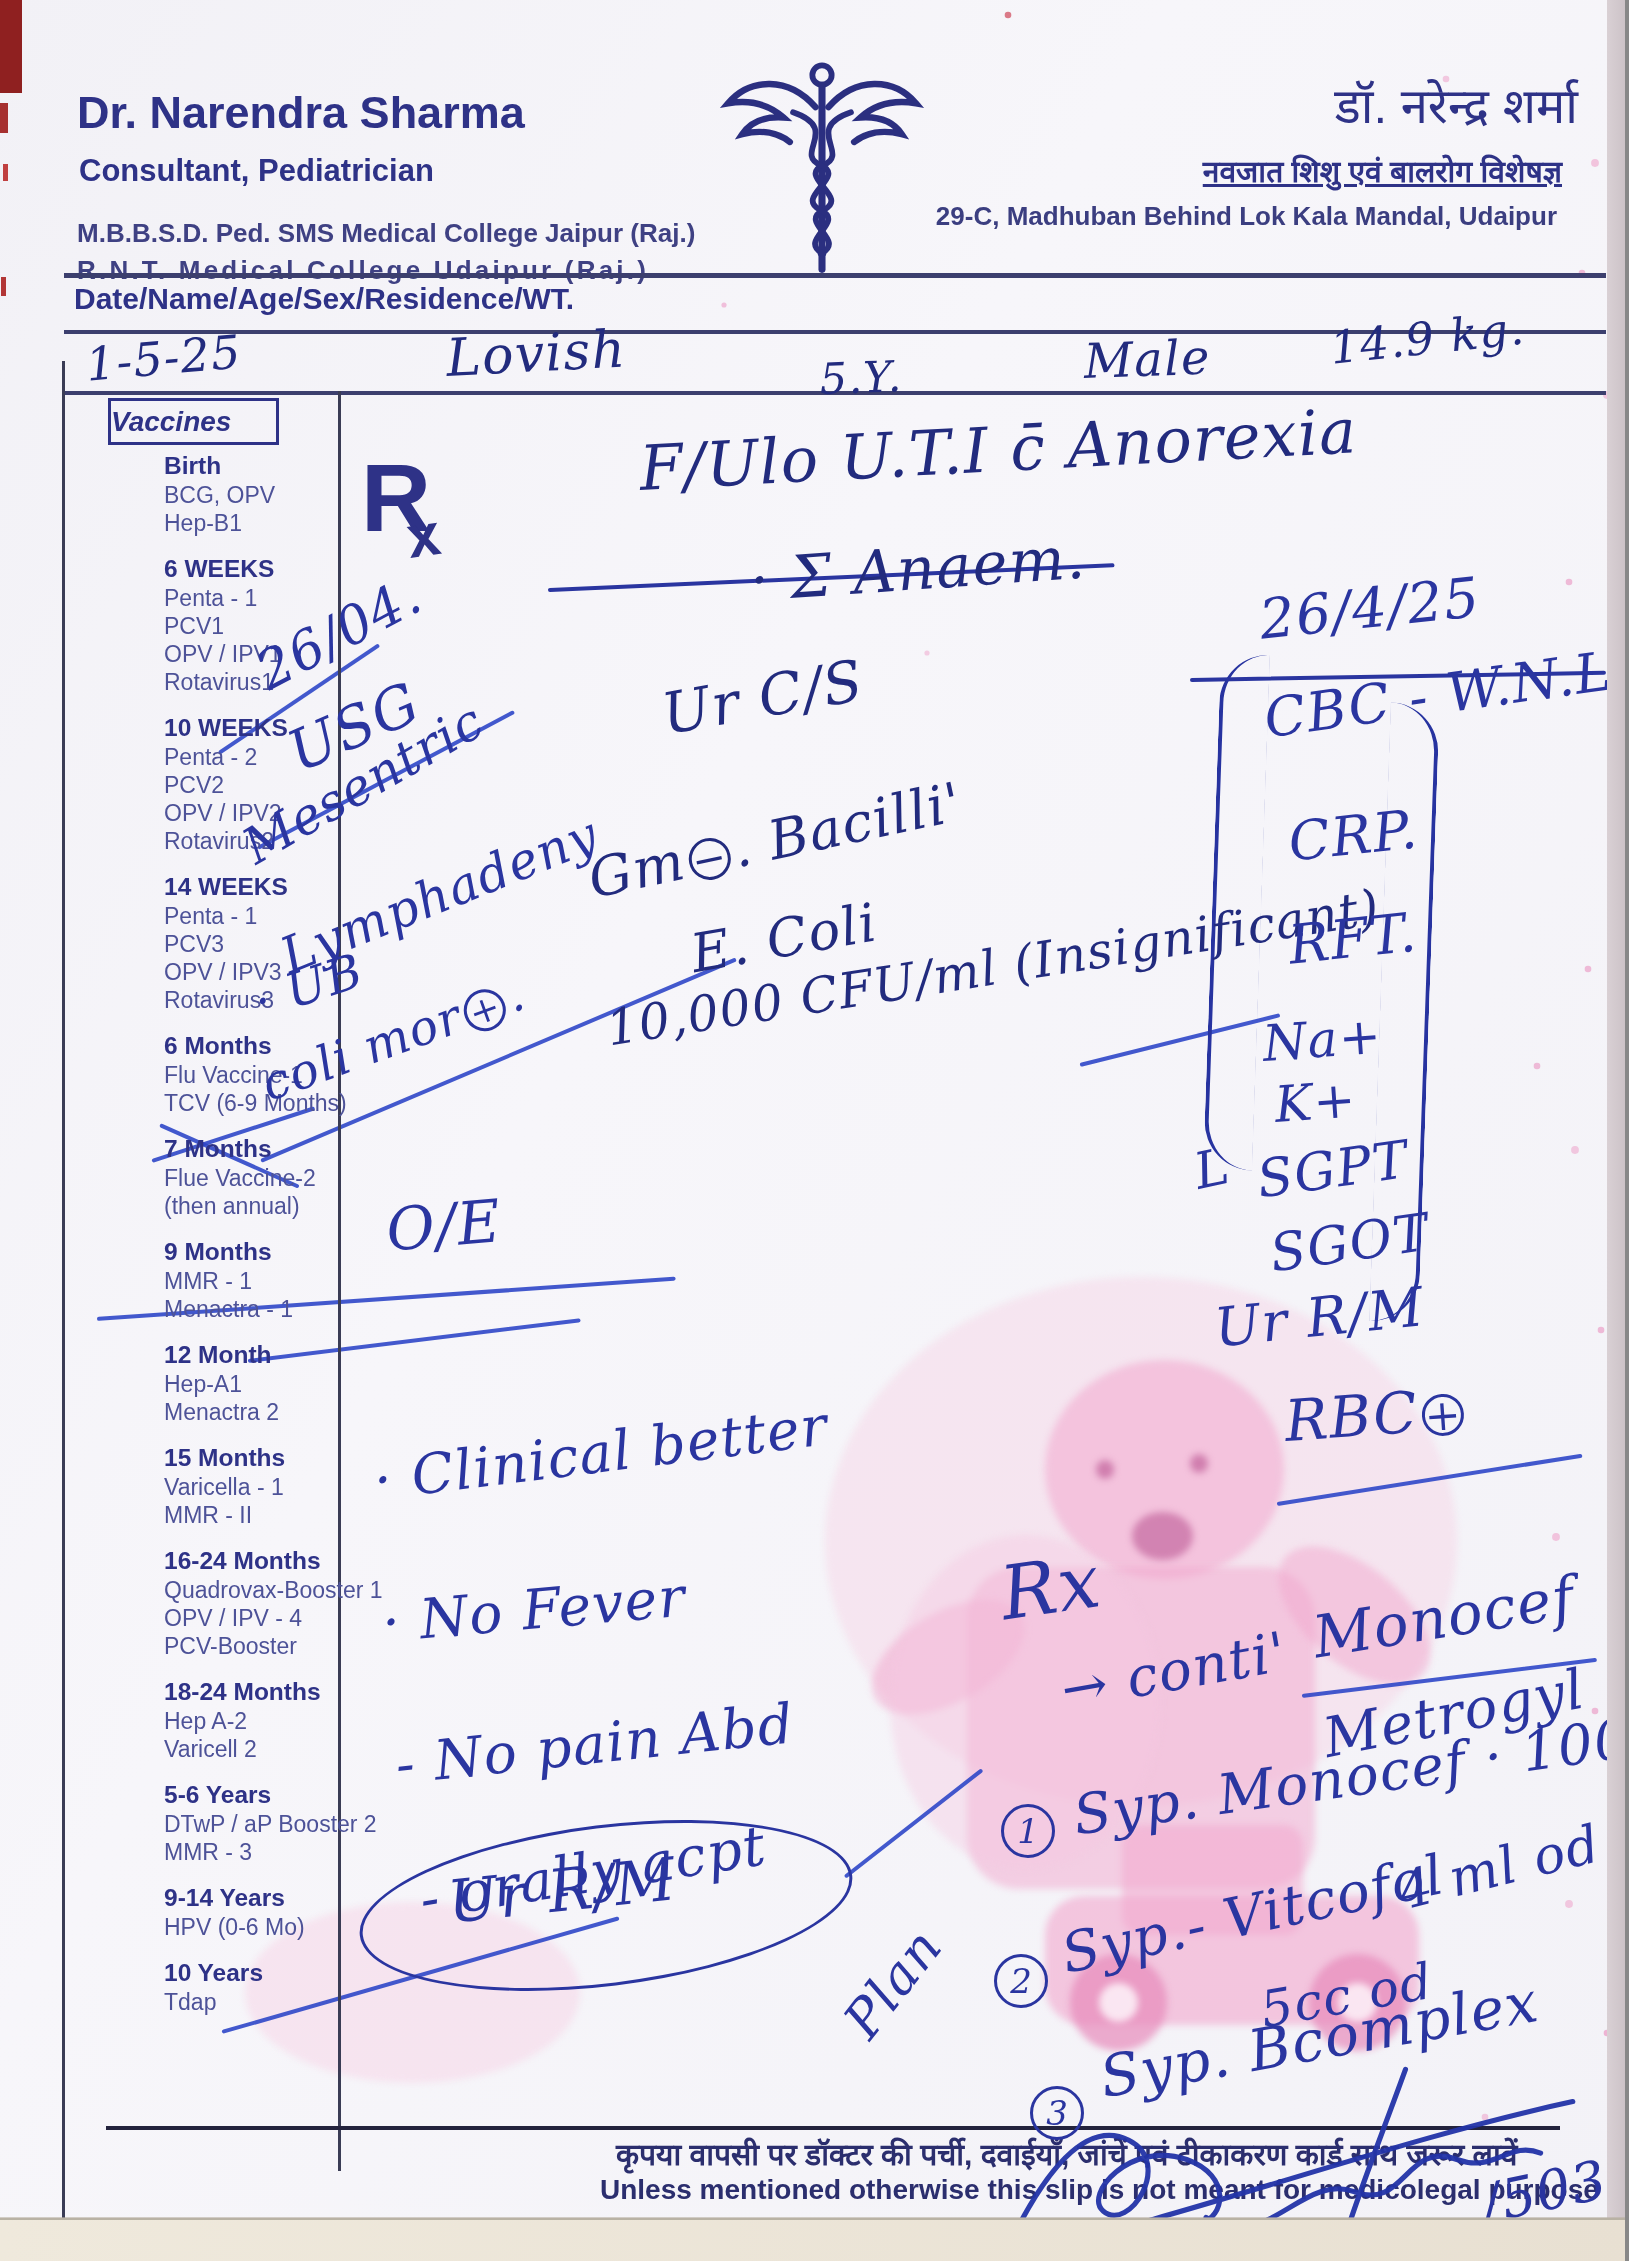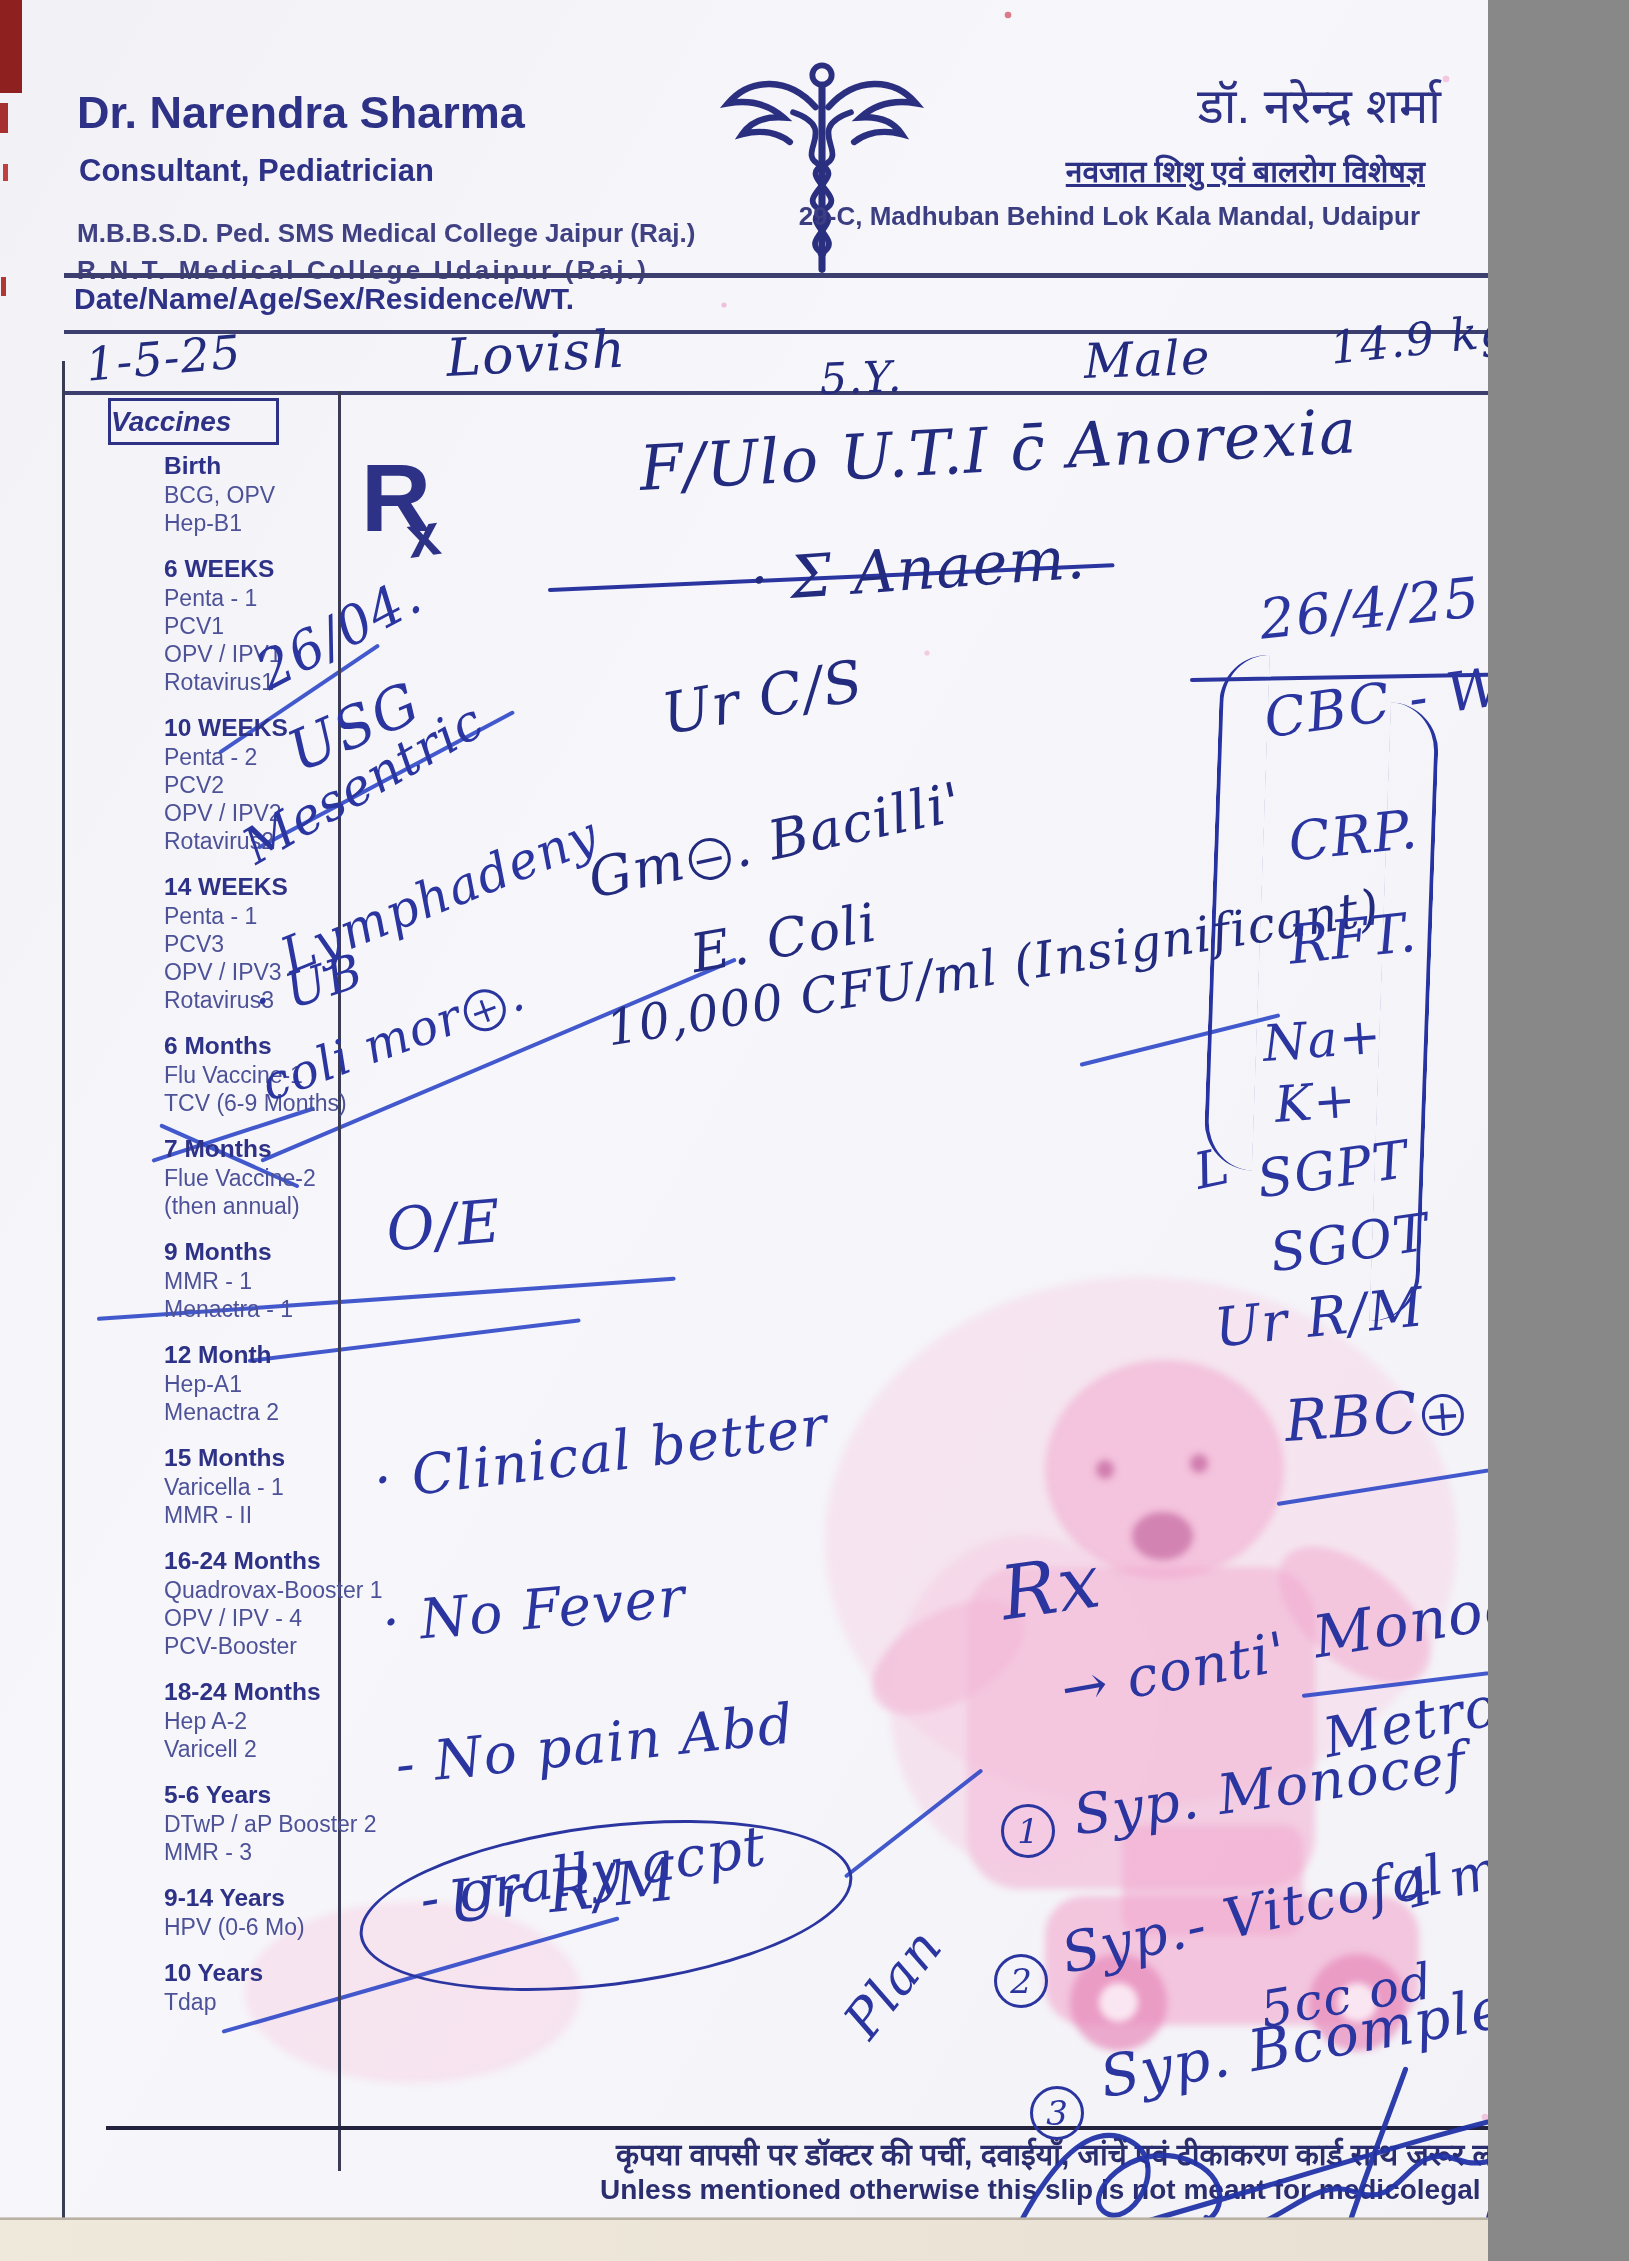--- a/index.html
+++ b/index.html
@@ -1,16 +1,16 @@
 <!DOCTYPE html>
 <html style="font-size:10.3px"><head>
 <meta charset="utf-8">
 <style>
   html,body{margin:0;padding:0;background:#888;}
-  .page{position:relative;width:1488px;height:2261px;background:linear-gradient(120deg,#f2f1f6 0%,#f7f6fa 40%,#f3f2f7 100%);overflow:hidden;font-family:"Liberation Sans",sans-serif;}
+  .page{position:relative;width:1625px;height:2261px;background:linear-gradient(120deg,#f2f1f6 0%,#f7f6fa 40%,#f3f2f7 100%);overflow:hidden;font-family:"Liberation Sans",sans-serif;}
   .abs{position:absolute;}
   .print{color:#2e3287;}
   .line{position:absolute;background:#3c3f6e;height:3.9px;}
   .vert{position:absolute;background:#3a3c55;width:3.2px;}
   .bline{position:absolute;height:3.9px;background:#2f47c8;border-radius:2.6px;transform-origin:left center;opacity:.9;}
   .inkline{position:absolute;height:3.9px;background:#2a35a0;border-radius:2.6px;transform-origin:left center;}
   .hw{position:absolute;font-family:"DejaVu Serif",serif;font-style:italic;color:#2a35a0;white-space:nowrap;line-height:1;letter-spacing:1.3px;transform-origin:left top;z-index:3;}
   .hw-d{color:#222b7e;}
   .circ{display:inline-flex;align-items:center;justify-content:center;border:3.2px solid currentColor;border-radius:50%;width:36px;height:36px;font-style:normal;font-size:.75em;vertical-align:middle;margin:0 3.9px;}
   .circ-num{position:absolute;display:flex;align-items:center;justify-content:center;border:3.9px solid #2a35a0;border-radius:50%;width:48px;height:48px;color:#2a35a0;font-family:"DejaVu Serif",serif;font-style:italic;font-size:34px;z-index:3;}

